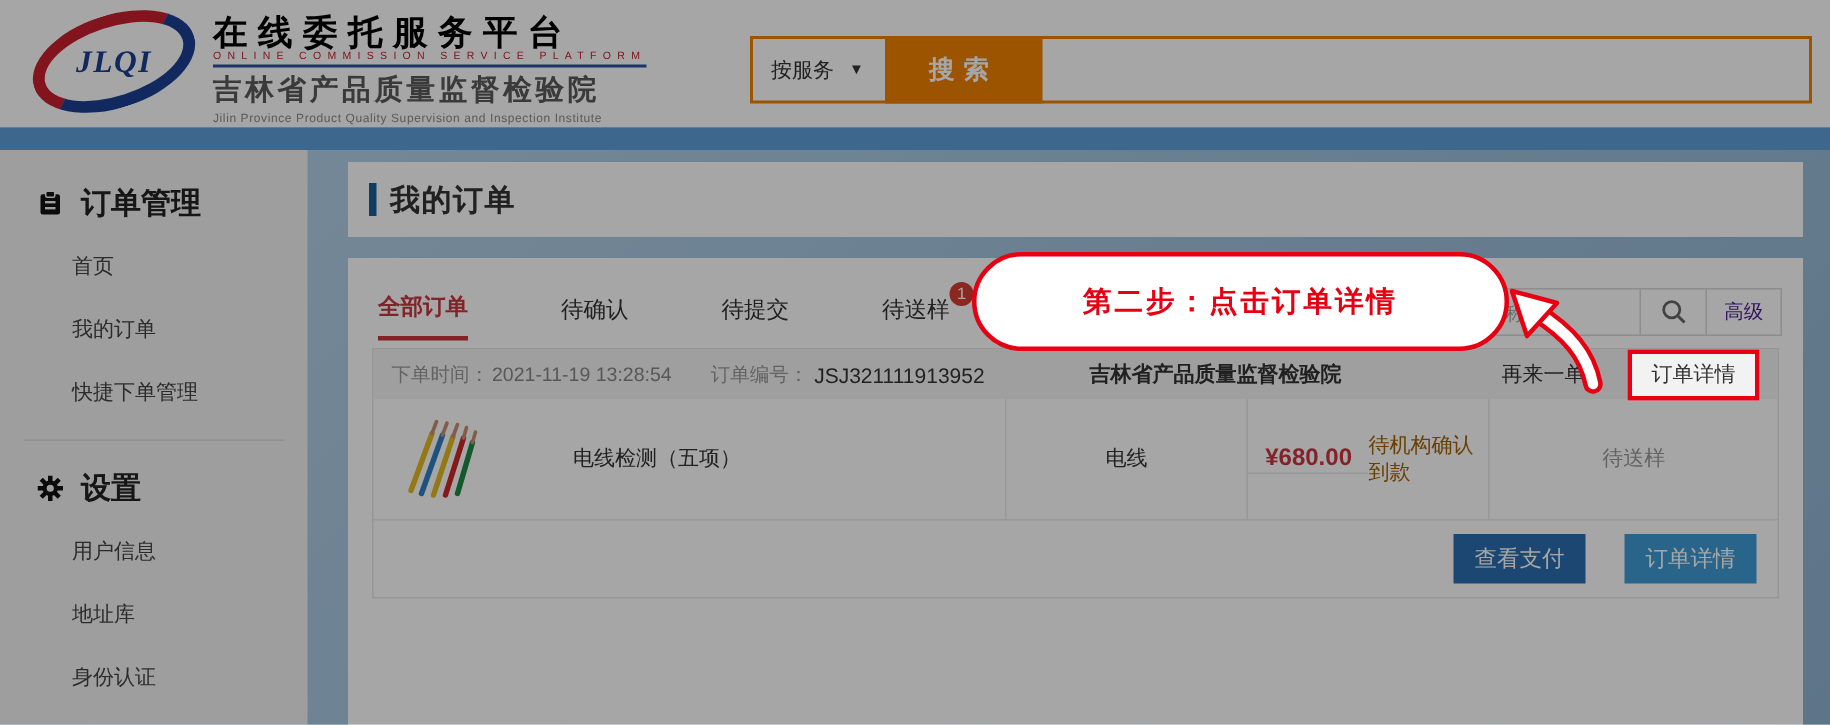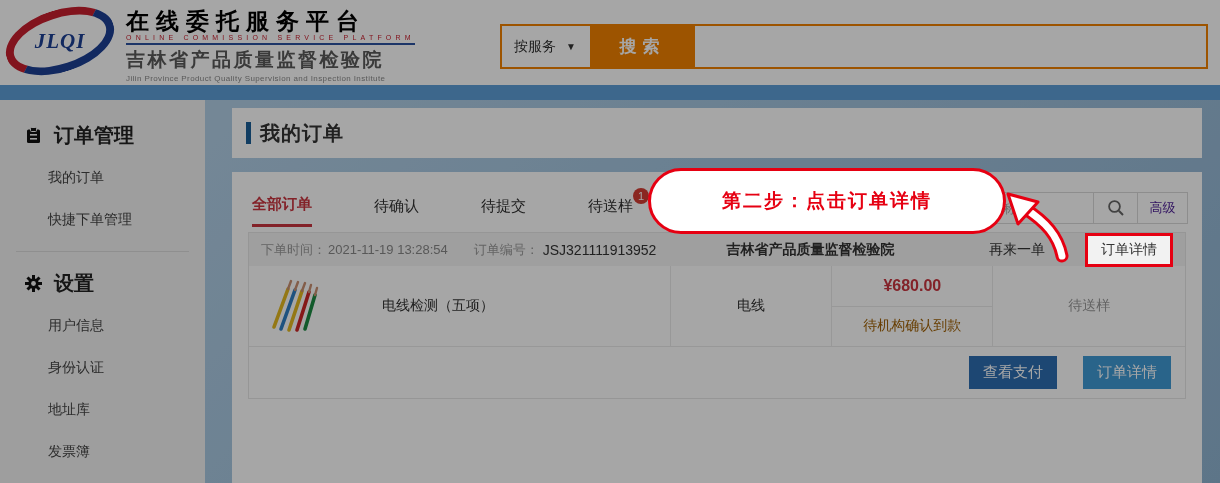--- a/index.html
+++ b/index.html
@@ -11,21 +11,21 @@
   .top-header { position:absolute; left:0; top:0; width:1220px; height:85px; background:#ffffff; display:flex; align-items:center; }
   .blue-band { position:absolute; left:0; top:85px; width:1220px; height:15px; background:#5e9fd8; }
   .body-bg { position:absolute; left:0; top:100px; width:1220px; height:383px;
     background:
       radial-gradient(circle at 20% 30%, rgba(255,255,255,.5) 1px, transparent 2px),
       radial-gradient(circle at 60% 70%, rgba(255,255,255,.4) 1px, transparent 2px),
       radial-gradient(circle at 85% 20%, rgba(255,255,255,.5) 1px, transparent 2px),
       linear-gradient(135deg,#b9d4ea 0%,#a5c6e0 45%,#90b4d2 100%); }
 
   
-  .logo-wrap { display:flex; align-items:flex-start; padding-left:4px; }
+  .logo-wrap { display:flex; align-items:flex-start; padding-left:20px; }
   .logo-oval { position:relative; width:112px; height:62px; margin-top:8px; }
   .arc { position:absolute; inset:0; border:8px solid transparent; border-radius:50%; }
   .arc.red  { border-left-color:#c8202f; border-top-color:#c8202f; transform:rotate(-18deg); }
   .arc.blue { border-right-color:#1c3f94; border-bottom-color:#1c3f94; transform:rotate(-18deg); }
   .logo-letters { position:absolute; inset:0; display:flex; align-items:center; justify-content:center;
     font-style:italic; font-weight:bold; font-size:21px; color:#1c3f94; letter-spacing:1px; font-family:"Liberation Serif","DejaVu Serif",serif; }
   .logo-text { margin-left:10px; margin-top:6px; }
   .lt-cn { color:#000000; font-weight:bold; font-size:23px; letter-spacing:7px; line-height:26px; }
   .lt-en { color:#c8202f; font-size:7px; letter-spacing:4.2px; border-bottom:2px solid #2b52a0; padding-bottom:2px; margin-top:0px; white-space:nowrap; }
   .org-cn { color:#5a5a5a; font-weight:bold; font-size:19px; letter-spacing:2.5px; margin-top:2px; }
@@ -64,29 +64,29 @@
   .ts-mag { width:44px; border:1px solid #d9d9d9; border-left:none; background:#fff; display:flex; align-items:center; justify-content:center; cursor:pointer; }
   .ts-adv { width:50px; border:1px solid #d9d9d9; border-left:none; background:#fff; font-size:13px; color:#4c1d95; display:flex; align-items:center; justify-content:center; cursor:pointer; }
 
   
   .order-card { margin:4px 16px 0 16px; border:1px solid #e6e6e6; }
   .card-header { height:33px; background:#f5f5f5; display:flex; align-items:center; font-size:13px; padding:0 12px; }
   .ch-label { color:#999; }
   .ch-value { color:#888; margin-left:2px; }
   .ch-no-value { color:#333; margin-left:4px; font-size:14px; }
   .ch-institute { color:#333; font-weight:bold; margin-left:70px; font-size:14px; }
-  .ch-right { margin-left:auto; display:flex; align-items:center; gap:40px; }
+  .ch-right { margin-left:auto; display:flex; align-items:center; gap:28px; }
   .ch-reorder { color:#333; font-size:14px; cursor:pointer; }
   .ch-detail { color:#333; font-size:14px; cursor:pointer; position:relative; z-index:60; background:#f2f2f2; border:3px solid #e60012; padding:5px 13px; }
 
   .card-body { display:flex; height:80px; }
   .col { border-right:1px solid #eaeaea; display:flex; align-items:center; justify-content:center; }
   .col.product { width:435px; justify-content:flex-start; padding-left:12px; }
   .col.category { width:167px; font-size:14px; color:#333; }
-  .col.price { width:166px; flex-direction:column; padding:0; }
+  .col.price { width:166px; flex-direction:row; padding:0; }
   .col.status { width:198px; border-right:none; font-size:14px; color:#999; }
   .thumb { width:64px; height:64px; background:#fff; display:flex; align-items:center; justify-content:center; }
   .prod-name { font-size:14px; color:#333; margin-left:57px; }
   .price-top { flex:1; width:100%; display:flex; align-items:center; justify-content:center; font-size:16px; font-weight:bold; color:#c9353f; border-bottom:1px solid #eaeaea; }
   .price-bottom { flex:1; width:100%; display:flex; align-items:center; justify-content:center; font-size:14px; color:#a16207; }
 
   .card-footer { border-top:1px solid #eaeaea; height:52px; display:flex; align-items:center; justify-content:flex-end; gap:26px; padding-right:14px; }
   .btn { height:33px; min-width:84px; padding:0 14px; border:none; color:#fff; font-size:15px; cursor:pointer; display:flex; align-items:center; justify-content:center; }
   .btn.dark { background:#2d6db1; }
   .btn.light { background:#3f9ad5; }
@@ -135,41 +135,42 @@
       <span class="sb-icon">
         <svg viewBox="0 0 17 17" width="17" height="17">
             <rect x="2" y="2.5" width="13" height="13.5" rx="1.5" fill="#111"></rect>
             <rect x="5.5" y="0.5" width="6" height="4" rx="1" fill="#111" stroke="#f3f3f3"></rect>
             <rect x="5" y="7" width="7" height="1.6" fill="#f3f3f3"></rect>
             <rect x="5" y="11" width="7" height="1.6" fill="#f3f3f3"></rect>
           </svg>
       </span>
       <span>订单管理</span>
     </div>
+    <div class="sb-item">首页</div>
     <div class="sb-item">我的订单</div>
     <div class="sb-item">快捷下单管理</div>
     <div class="sb-divider"></div>
     <div class="sb-section-title">
       <span class="sb-icon">
         <svg viewBox="0 0 17 17" width="17" height="17">
             <g fill="#111">
               <rect x="7" y="0" width="3" height="17"></rect>
               <rect x="0" y="7" width="17" height="3"></rect>
               <rect x="7" y="0" width="3" height="17" transform="rotate(45 8.5 8.5)"></rect>
               <rect x="7" y="0" width="3" height="17" transform="rotate(-45 8.5 8.5)"></rect>
               <circle cx="8.5" cy="8.5" r="5.2"></circle>
             </g>
             <circle cx="8.5" cy="8.5" r="2.4" fill="#f3f3f3"></circle>
           </svg>
       </span>
       <span>设置</span>
     </div>
     <div class="sb-item">用户信息</div>
+    <div class="sb-item">地址库</div>
     <div class="sb-item">身份认证</div>
-    <div class="sb-item">地址库</div>
     <div class="sb-item">发票簿</div>
   </div>
 
   <div class="title-panel">
     <div class="title-bar"></div>
     <div class="page-title">我的订单</div>
   </div>
 
   <div class="orders-panel">
     <div class="tabs-row">

